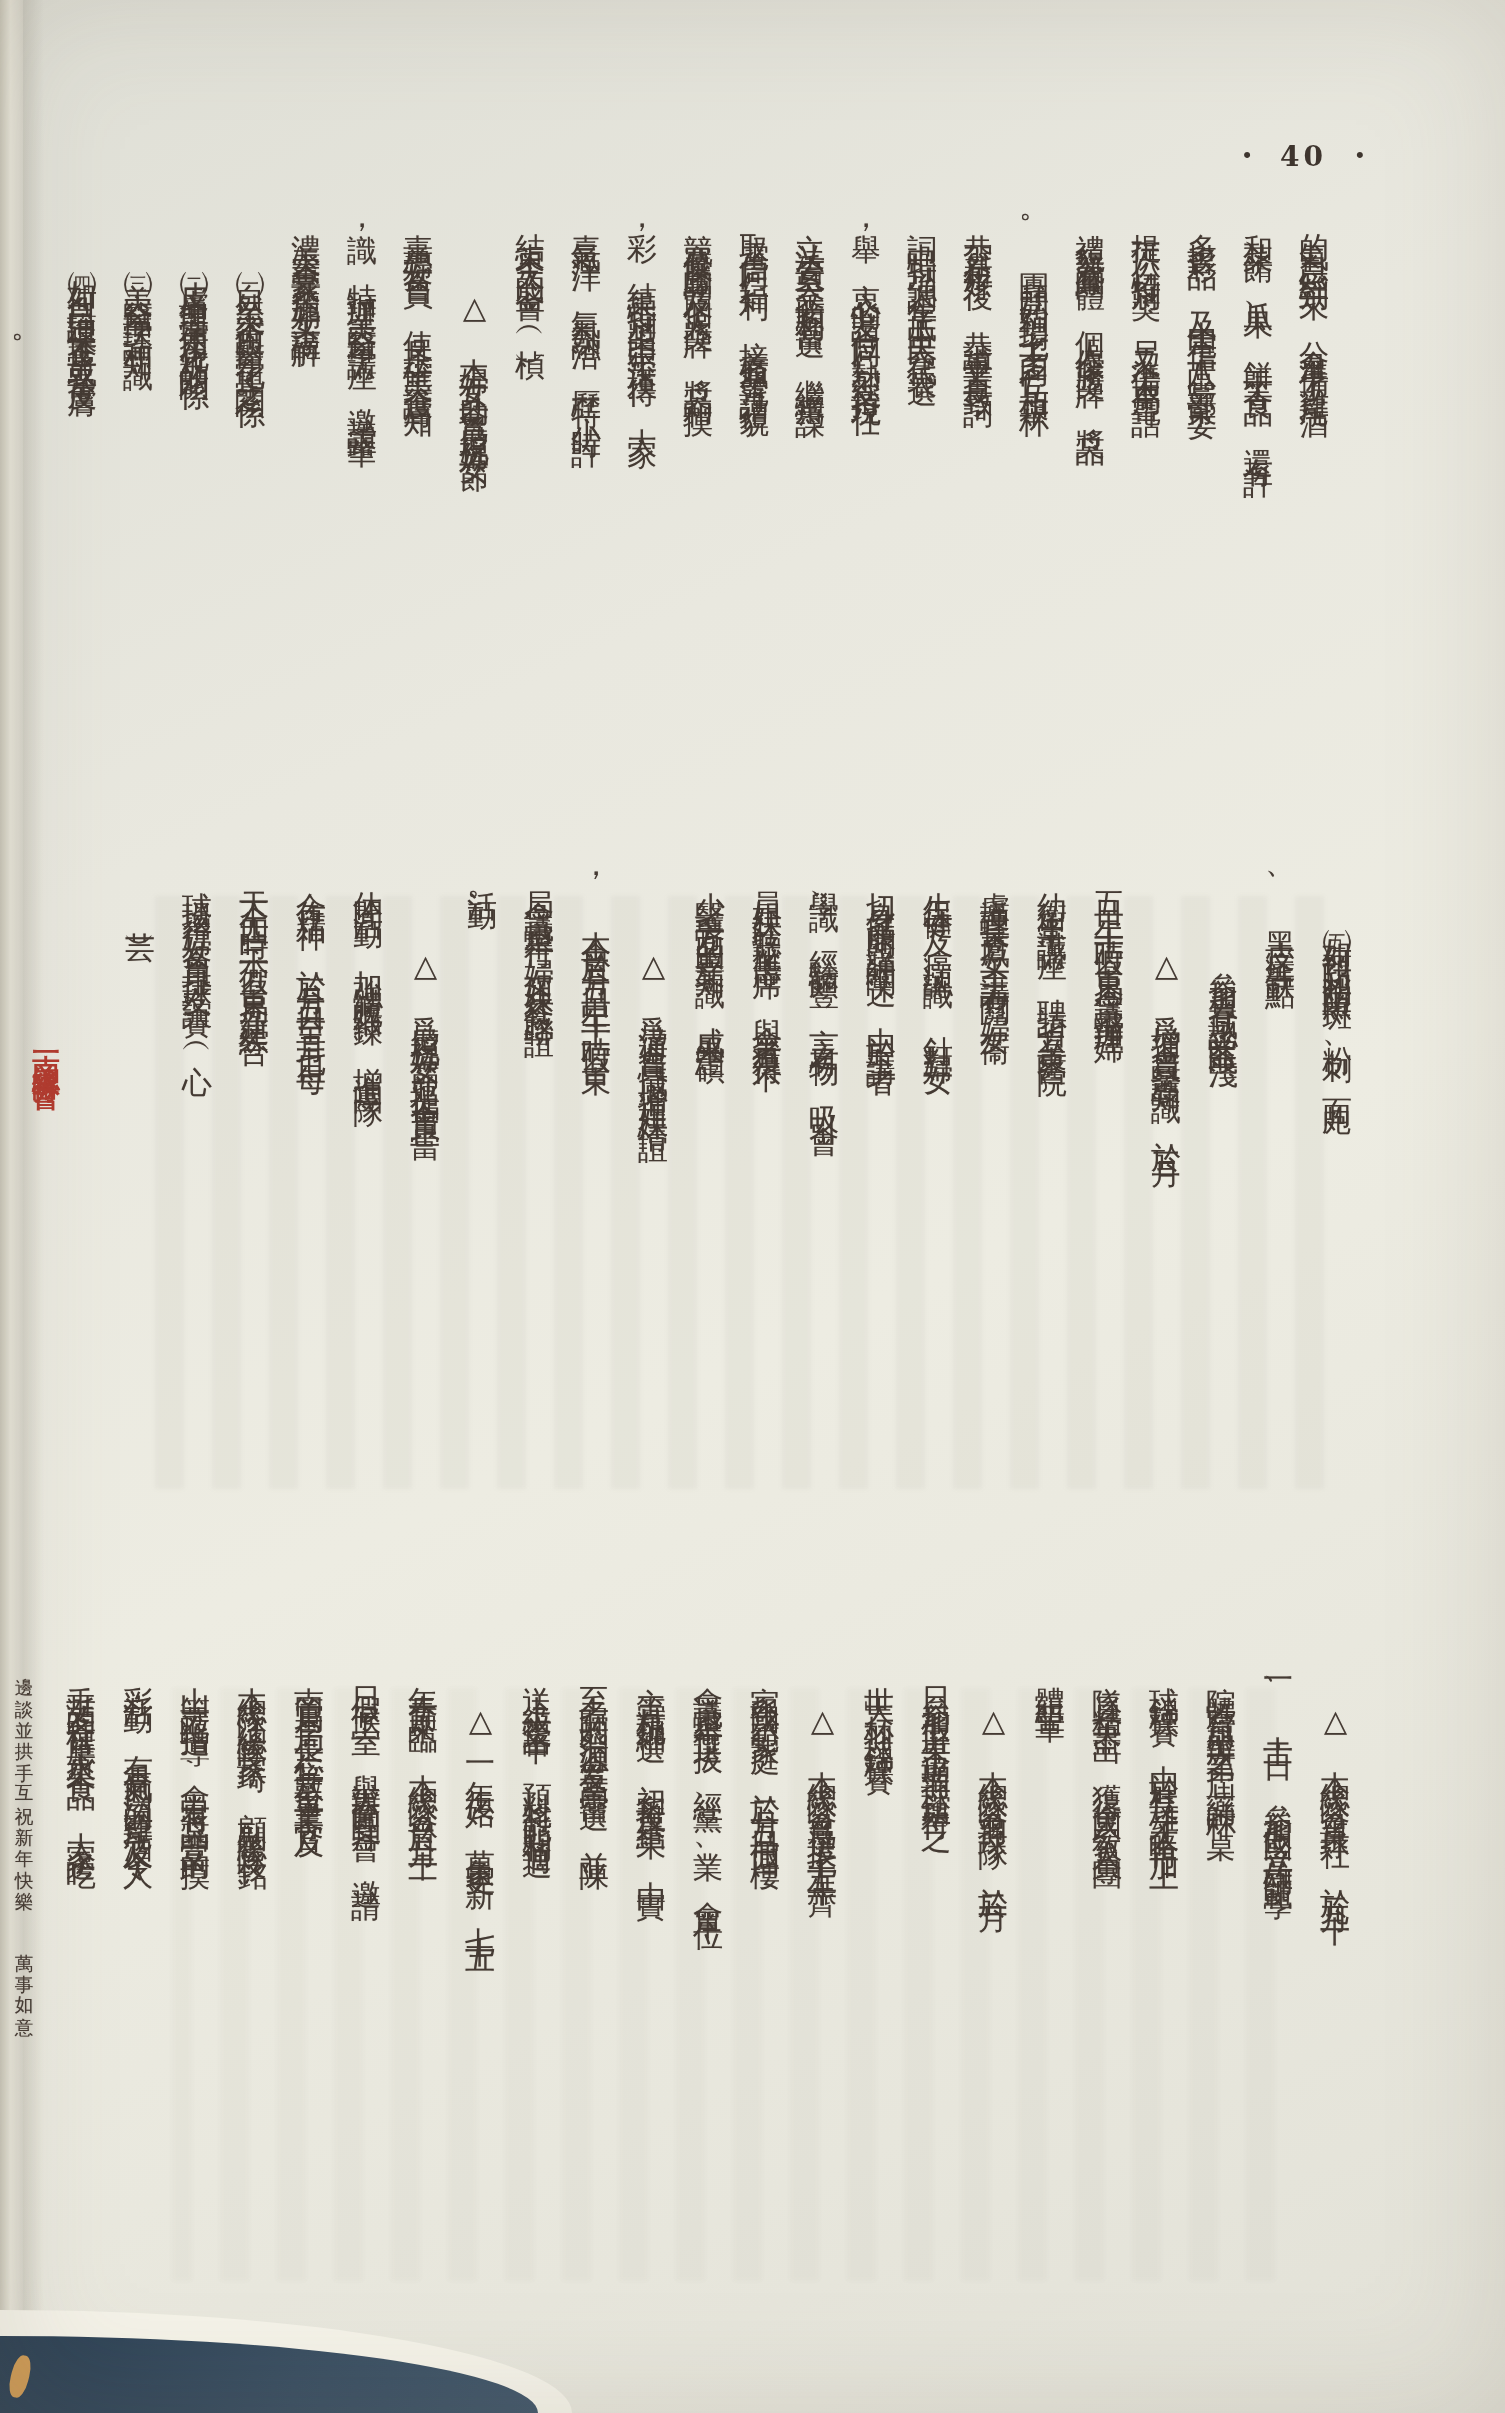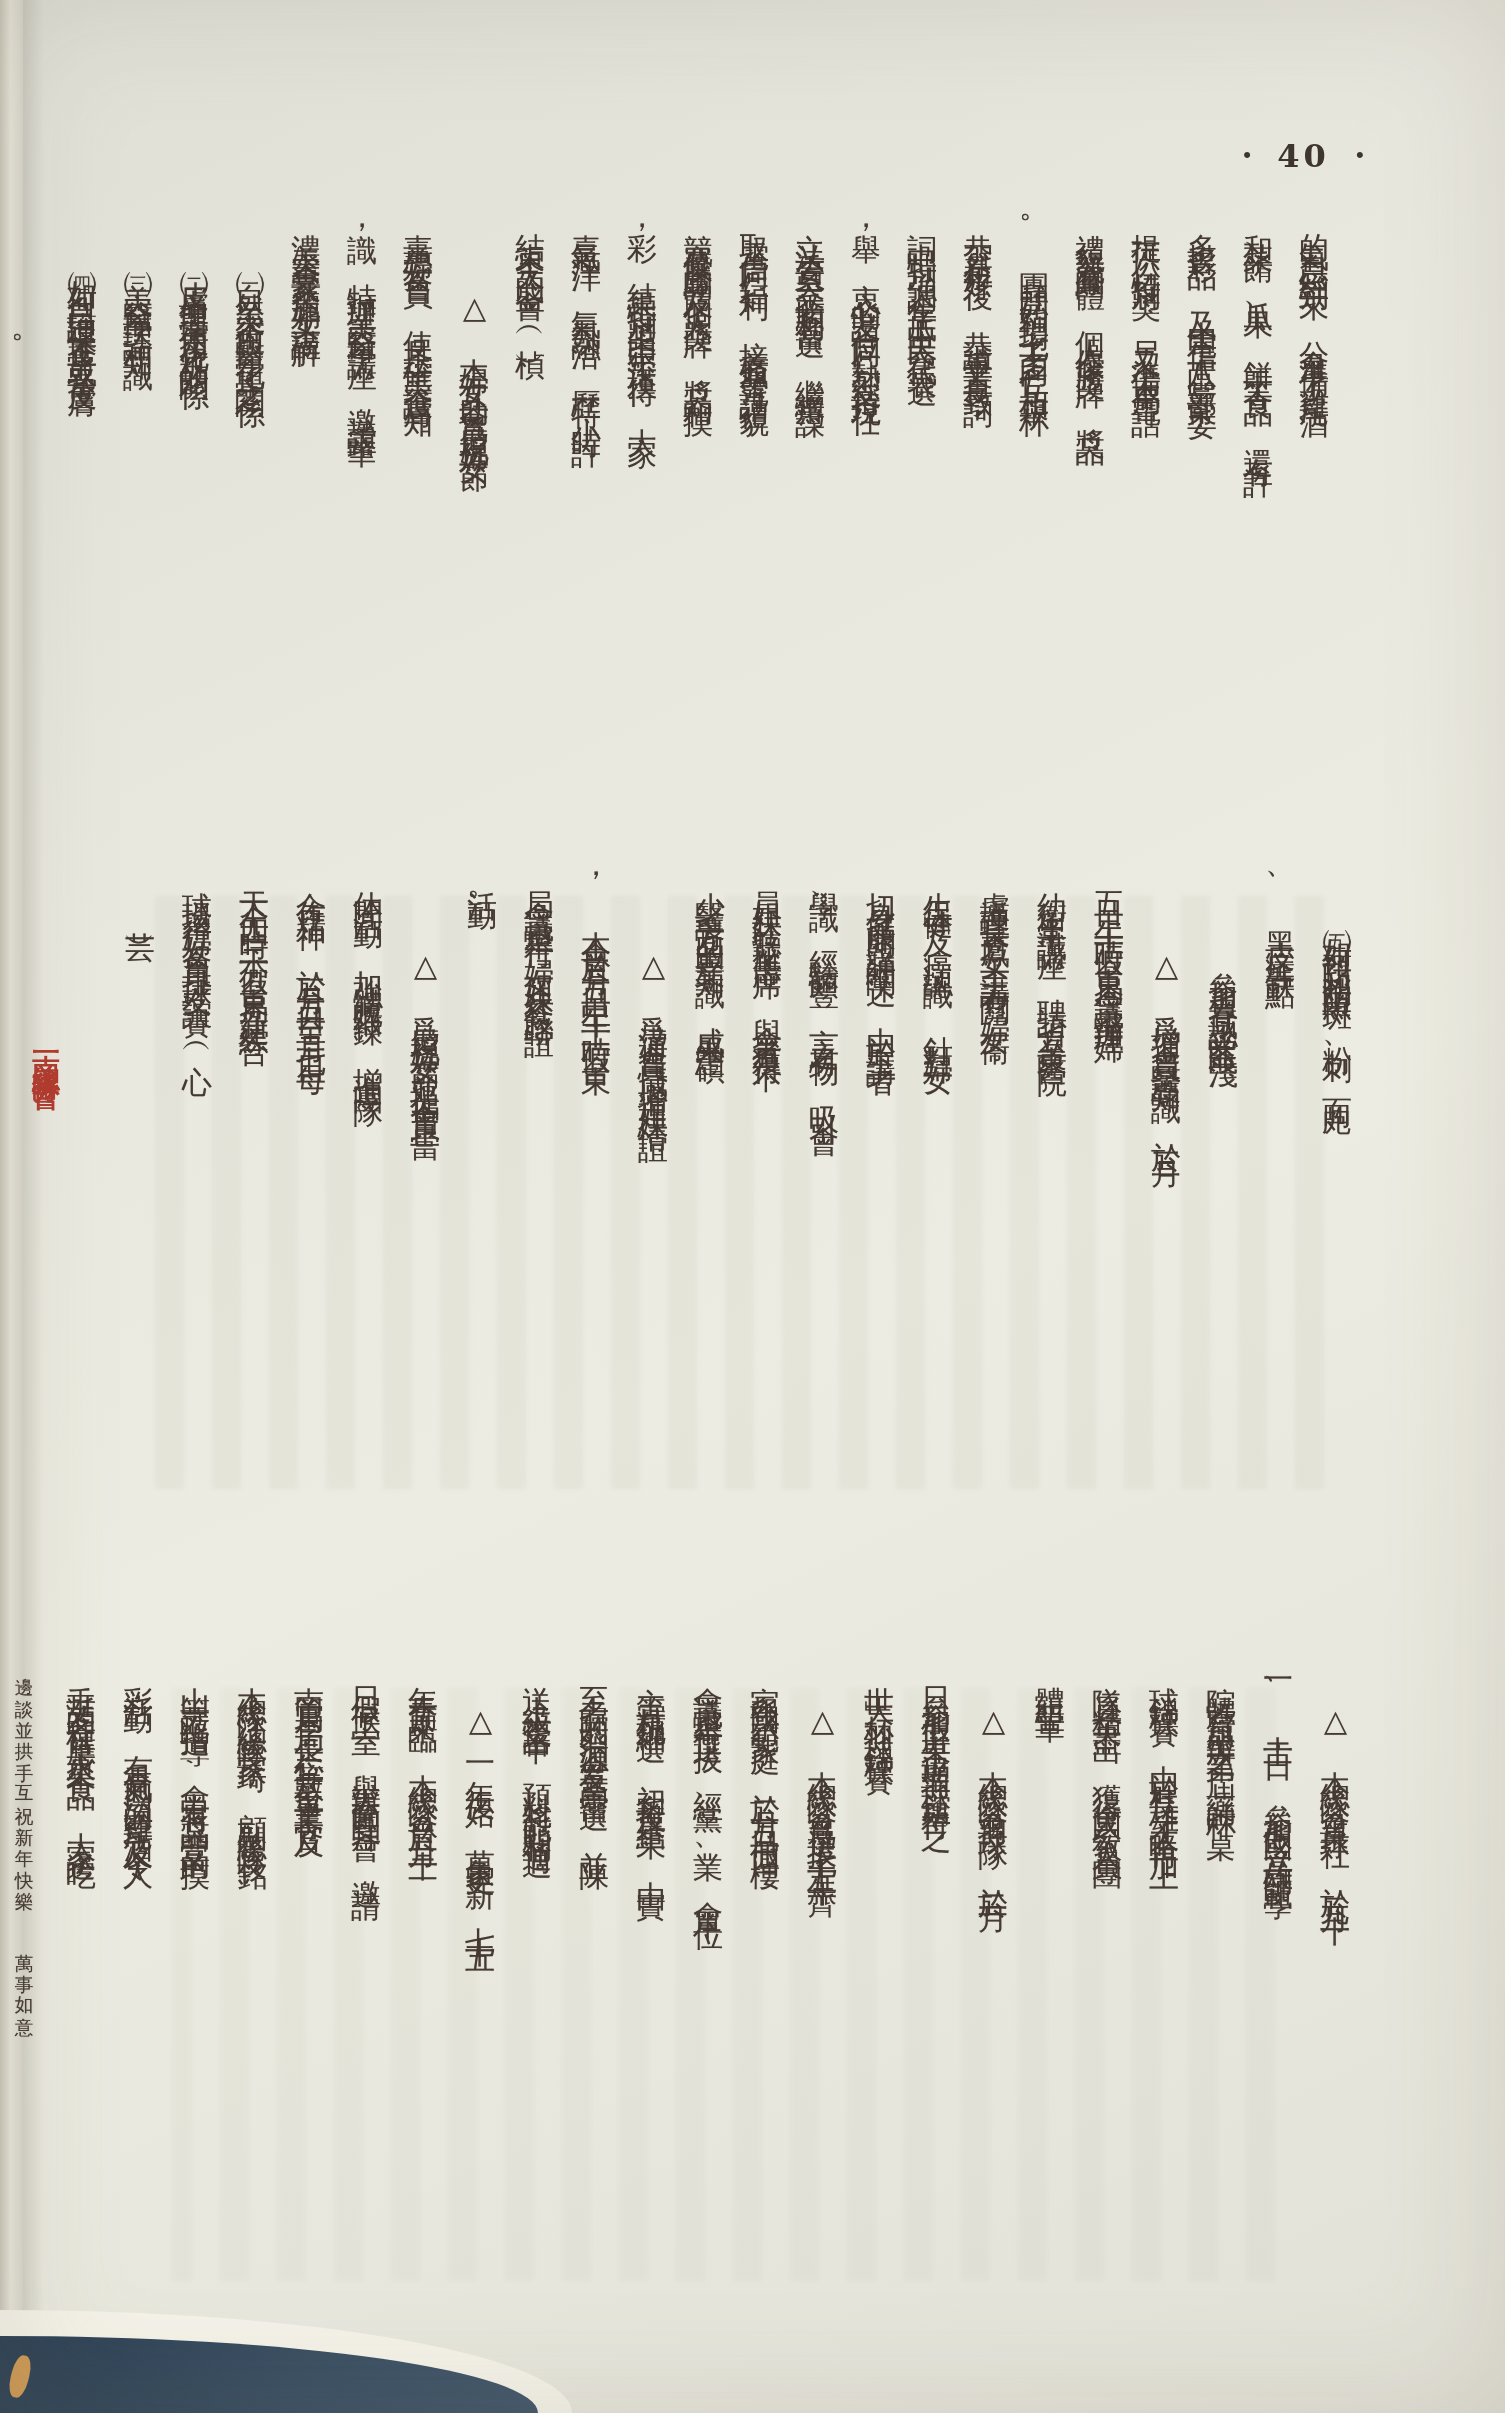--- a/index.html
+++ b/index.html
@@ -43,21 +43,21 @@
     background:repeating-linear-gradient(to left,rgba(105,100,88,.05) 0 29px,rgba(105,100,88,0) 29px 57px);
   }
   .bleed.b2{left:152px;top:896px;width:1172px;height:593px;}
   .bleed.b3{left:172px;top:1688px;width:1103px;height:593px;opacity:.7;}
   
   .pagenum{
     position:absolute;left:1241px;top:138px;width:125px;height:36px;
     display:flex;align-items:center;justify-content:space-between;
     color:#3e352e;
   }
-  .pagenum .num{font-size:32px;font-weight:bold;letter-spacing:4.1px;}
+  .pagenum .num{font-size:28px;font-weight:bold;letter-spacing:4.1px;}
   .pagenum .dot{font-size:20.7px;line-height:1;}
   
   .band{
     position:absolute;
     writing-mode:vertical-rl;
     text-orientation:upright;
     color:#443a33;
     font-size:30px;
     letter-spacing:9.6px;
     text-shadow:0 0 0.7px rgba(64,52,42,.45);

